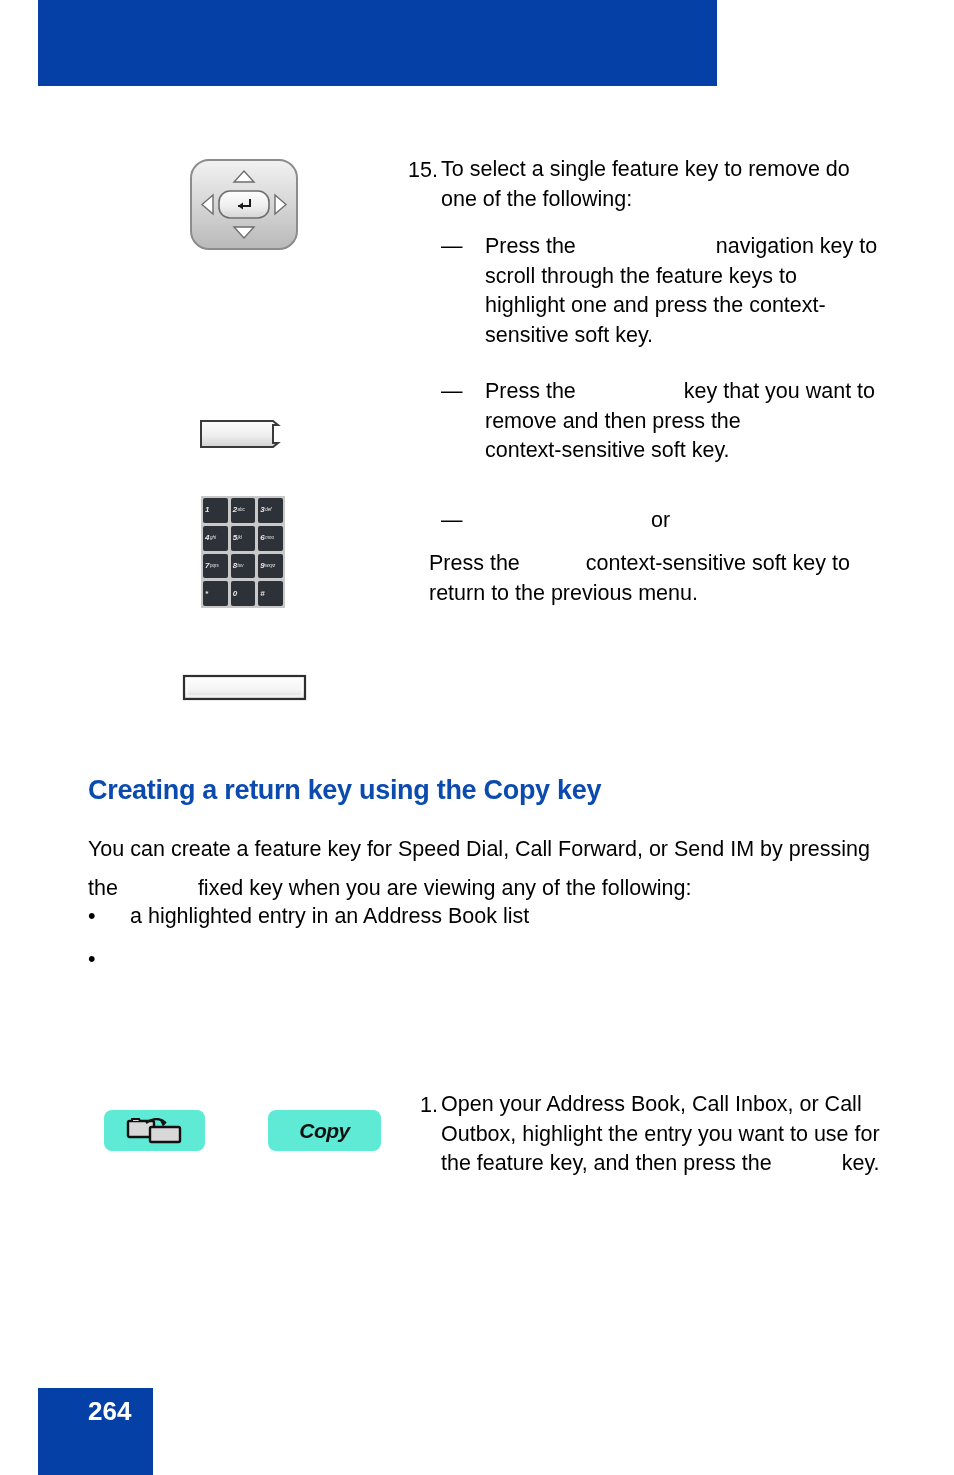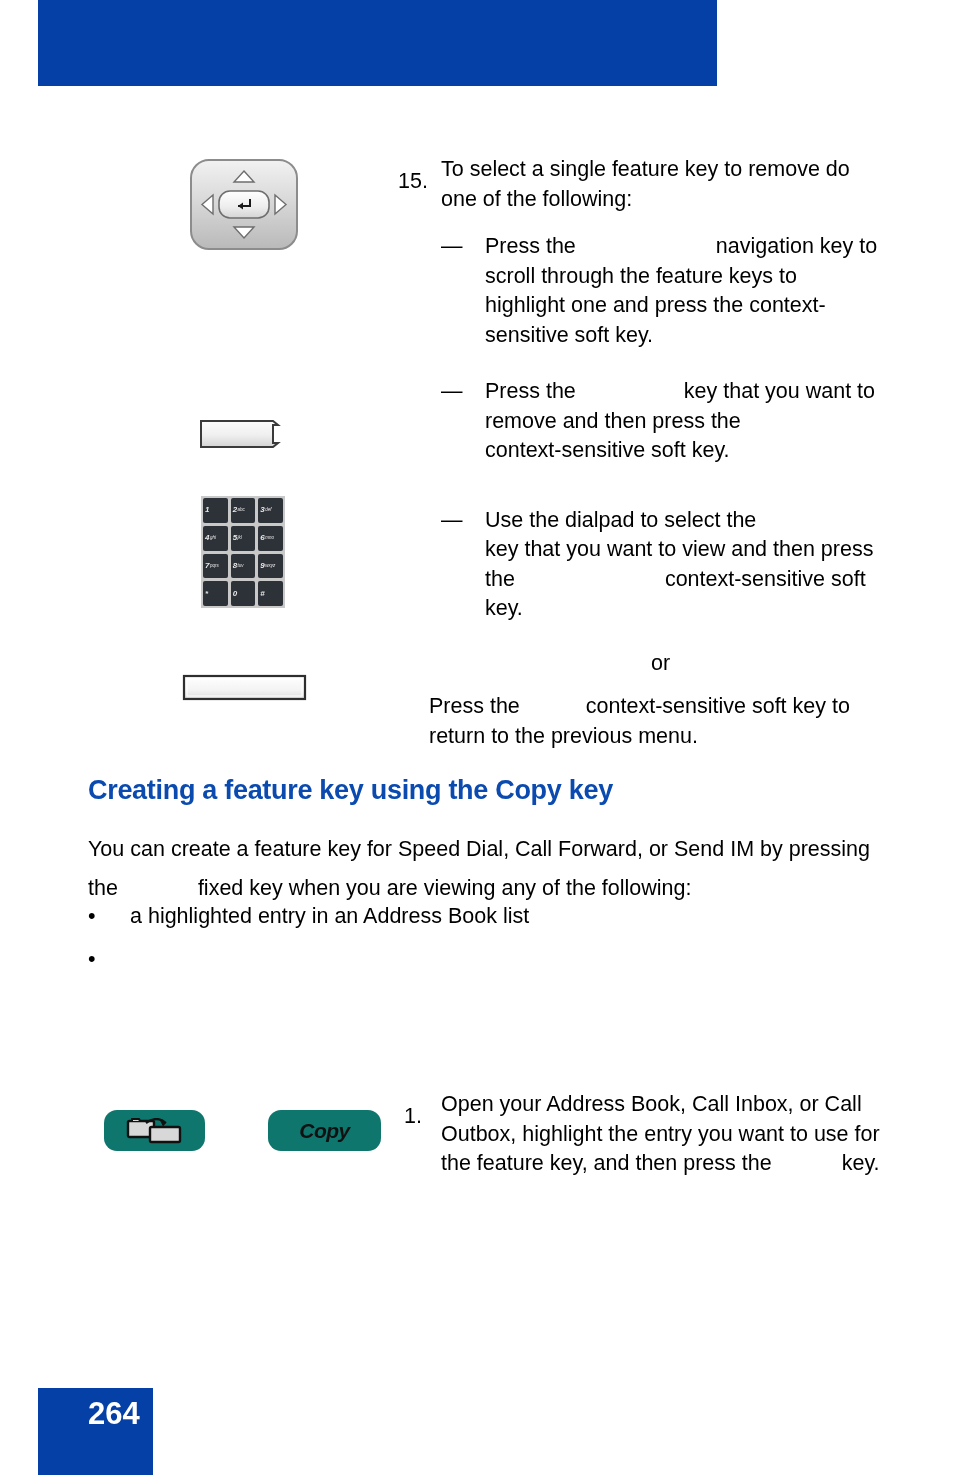--- a/index.html
+++ b/index.html
@@ -38,23 +38,23 @@
   .text-col {
     position: absolute;
     font-size: 21.5px;
     line-height: 29.5px;
     color: #000;
   }
 
   .num {
     position: absolute;
     left: 0;
-    top: 12px;
+    top: 1px;
     width: 50px;
-    text-align: center;
+    text-align: right;
   }
   .body-after-num {
     margin-left: 53px;
   }
 
   .dash-item {
     position: relative;
     margin-left: 53px;
     margin-top: 14px;
   }
@@ -126,21 +126,21 @@
     left: 38px;
     top: 1388px;
     width: 115px;
     height: 87px;
     background: #0540a6;
   }
   .footer-num {
     position: absolute;
     left: 88px;
     top: 1396px;
-    font-size: 31px;
+    font-size: 26px;
     font-weight: bold;
     color: #ffffff;
   }
 
   
   .navkey {
     position: absolute;
     left: 188px;
     top: 157px;
     width: 112px;
@@ -191,22 +191,22 @@
     font-style: italic;
     overflow: hidden;
     white-space: nowrap;
   }
   .dialpad-key .dk-num { font-size: 8px; font-weight: bold; }
   .dialpad-key .dk-sub { font-size: 4.5px; margin-left: 0.5px; }
 
   
   .fixedkey {
     position: absolute;
-    background: #0f766e;
-    border-radius: 13px;
+    background: #5eead4;
+    border-radius: 8px;
     display: flex;
     align-items: center;
     justify-content: center;
   }
   .fixedkey-copyicon {
     left: 104px;
     top: 1110px;
     width: 101px;
     height: 41px;
   }
@@ -346,34 +346,30 @@
   <div class="dash-item" style="margin-top:27px;">
     <span class="dash-mark">—</span>
     <div class="dash-body">
       <span>Press the</span><span class="gap-m"></span><span>key that you want to remove and then press the</span>
       <span class="gap-ind"></span><span>context-sensitive soft key.</span>
     </div>
   </div>
 
   <div class="dash-item" style="margin-top:40px;">
     <span class="dash-mark">—</span>
-    <div class="dash-body">
-      <span>Use the dialpad to select the</span>
-      <span class="gap-s"></span><span>key that you want to view and then press the</span><span class="gap-xl"></span><span>context-sensitive soft key.</span>
-    </div>
   </div>
 
   <div class="or-line">or</div>
 
   <div style="margin-top:14px;margin-left:41px;">
     <span>Press the</span><span class="gap-back"></span><span>context-sensitive soft key to return to the previous menu.</span>
   </div>
 </div>
 
-<div class="section-heading">Creating a feature key using the Copy key</div>
+<div class="section-heading">Creating a return key using the Copy key</div>
 
 <div class="para" style="top:830px;">
   <span>You can create a feature key for Speed Dial, Call Forward, or Send IM by pressing the</span><span class="gap-fixed"></span><span>fixed key when you are viewing any of the following:</span>
 </div>
 
 <div class="bullet-row" style="top:902px;">
   <span class="bullet-dot">•</span>
   <span class="bullet-text">a highlighted entry in an Address Book list</span>
 </div>
 <div class="bullet-row" style="top:945px;">

